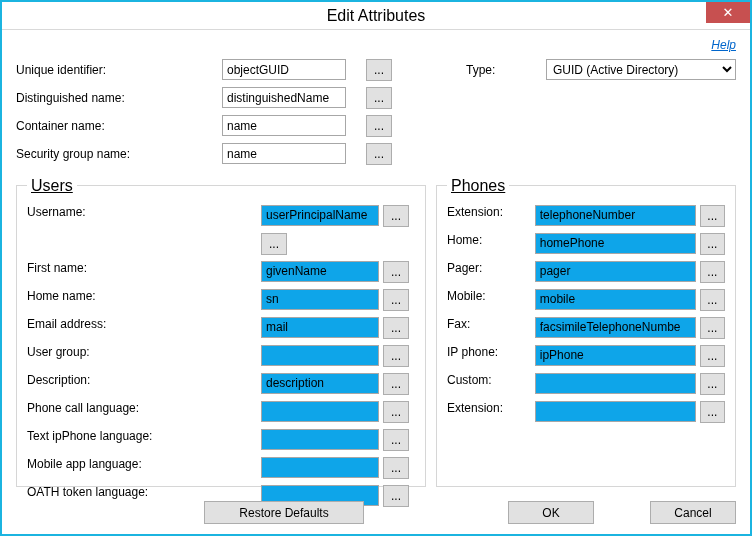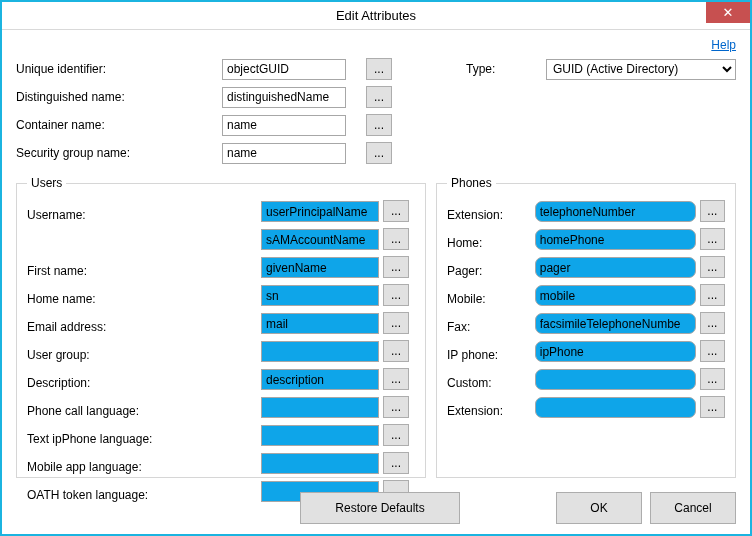--- a/index.html
+++ b/index.html
@@ -19,41 +19,41 @@
   }
   .titlebar {
     height: 28px;
     background: #fff;
     border-bottom: 1px solid #d9d9d9;
     display: flex; align-items: center; justify-content: center;
     position: relative;
     flex: 0 0 auto;
   }
   .titlebar .title {
-    font-size: 13px;
+    font-size: 16px;
   }
   .titlebar .close {
     position: absolute; right: 0; top: 0;
     width: 44px; height: 21px;
     background: #c75050;
     color: #fff;
     display: flex; align-items: center; justify-content: center;
     font-family: Arial, sans-serif;
     font-size: 13px;
     cursor: default;
   }
   .client {
     flex: 1 1 auto;
     padding: 8px 14px 10px 14px;
     display: flex; flex-direction: column;
     gap: 4px;
     overflow: hidden;
   }
   .help-row {
-    display: flex; justify-content: flex-end; height: 16px;
+    display: flex; justify-content: flex-end; height: 16px; font-style: italic;
   }
   .help-link {
     color: #0066cc; text-decoration: underline; cursor: pointer;
     font-size: 12px;
   }
   .top-grid {
     display: flex; flex-direction: column; gap: 6px;
     margin-top: 2px;
   }
   .top-row {
@@ -95,53 +95,55 @@
   fieldset.group {
     border: 1px solid #d6d6d6;
     padding: 8px 10px 10px 10px;
     margin: 0;
     min-width: 0;
   }
   fieldset.group.users { flex: 0 0 410px; }
   fieldset.group.phones { flex: 1 1 auto; }
   fieldset.group > legend {
     padding: 0 4px;
-    font-size: 12px;
+    font-size: 16px;
+    text-decoration: underline;
   }
   .field-rows {
     display: flex; flex-direction: column; gap: 6px;
     margin-top: 2px;
   }
   .field-row {
-    display: flex; align-items: flex-end; gap: 4px;
+    display: flex; align-items: flex-start; gap: 4px;
     height: 22px;
   }
   .users .fld-label { width: 230px; }
   .phones .fld-label { width: 86px; }
   .users .fld-input { width: 118px; }
-  .phones .fld-input { flex: 1 1 auto; min-width: 60px; border-radius: 7px; }
+  .phones .fld-input { flex: 1 1 auto; min-width: 60px; }
   .fld-input {
     height: 21px;
     border: 1px solid #a7a7a7;
     padding: 0 4px;
     font: inherit;
     background: #0ea5e9;
   }
   .footer {
     flex: 0 0 auto;
     display: flex; justify-content: flex-end; gap: 8px;
     padding-top: 10px;
   }
   .btn {
-    height: 32px;
+    height: 23px;
     border: 1px solid #adadad;
     background: #e1e1e1;
     font: inherit;
     cursor: default;
     padding: 0 10px;
+    margin-left: 48px;
   }
   .btn.restore { width: 160px; margin-right: 88px; }
   .btn.ok, .btn.cancel { width: 86px; }
 </style>
 </head>
 <body>
 
 <div class="window">
 
   <div class="titlebar">
@@ -196,21 +198,20 @@
         <div class="field-rows">
 
           <div class="field-row">
             <span class="fld-label">Username:</span>
             <input class="fld-input" value="userPrincipalName" style="">
             <button class="browse-btn">...</button>
           </div>
 
           <div class="field-row">
             <span class="fld-label"></span>
-            <input class="fld-input" value="sAMAccountName" style="">
             <button class="browse-btn">...</button>
           </div>
 
           <div class="field-row">
             <span class="fld-label">First name:</span>
             <input class="fld-input" value="givenName" style="">
             <button class="browse-btn">...</button>
           </div>
 
           <div class="field-row">

